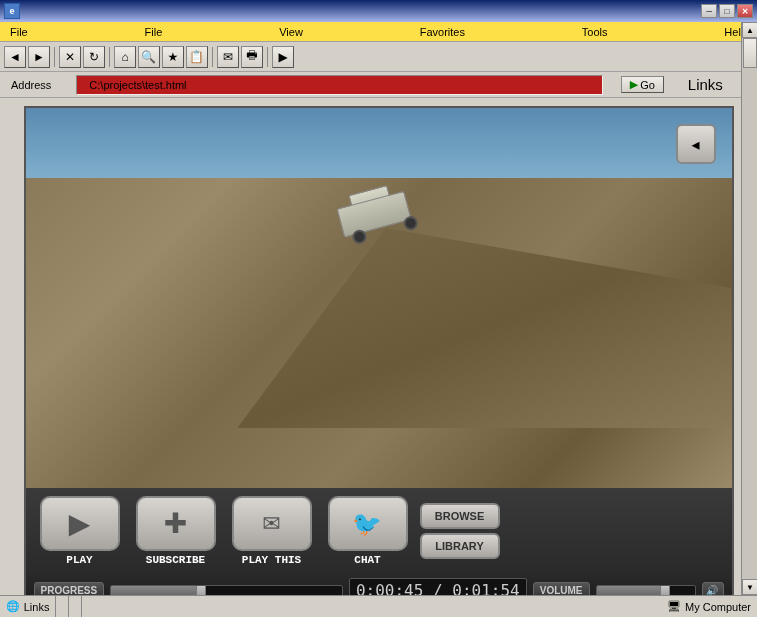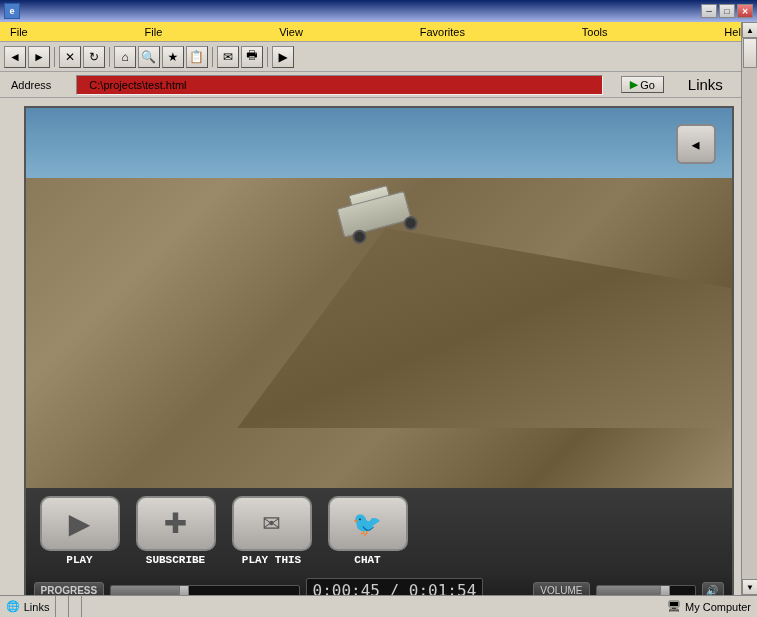--- a/index.html
+++ b/index.html
@@ -365,26 +365,25 @@
       font-size: 16px;
       background: #111;
       border: 1px solid #555;
       padding: 2px 6px;
       border-radius: 2px;
       font-family: monospace;
     }
     .volume-label {
       color: #ccc;
       font-size: 10px;
-      font-weight: normal;
+      font-weight: bold;
       background: linear-gradient(to bottom, #555, #333);
       border: 1px solid #666;
       padding: 2px 6px;
       border-radius: 3px;
-      margin-left: 44px;
     }
     .volume-track {
       width: 100px;
       height: 12px;
       background: #111;
       border: 1px solid #555;
       border-radius: 2px;
       position: relative;
       overflow: hidden;
     }
@@ -598,20 +597,28 @@
           <span class="ctrl-btn-label">PLAY THIS</span>
         </div>
 
         <div class="ctrl-btn">
           <div class="ctrl-btn-icon">
             <span class="chat-icon">🐦</span>
           </div>
           <span class="ctrl-btn-label">CHAT</span>
         </div>
 
+        <div class="side-btns">
+          <div class="side-btn">
+            <span>BROWSE</span>
+          </div>
+          <div class="side-btn">
+            <span>LIBRARY</span>
+          </div>
+        </div>
       </div>
 
       <div class="progress-section">
         <div class="progress-label">PROGRESS</div>
         <div class="progress-track">
           <div class="progress-fill"></div>
           <div class="progress-thumb"></div>
         </div>
         <div class="time-display">0:00:45 / 0:01:54</div>
         <div class="volume-label">VOLUME</div>

